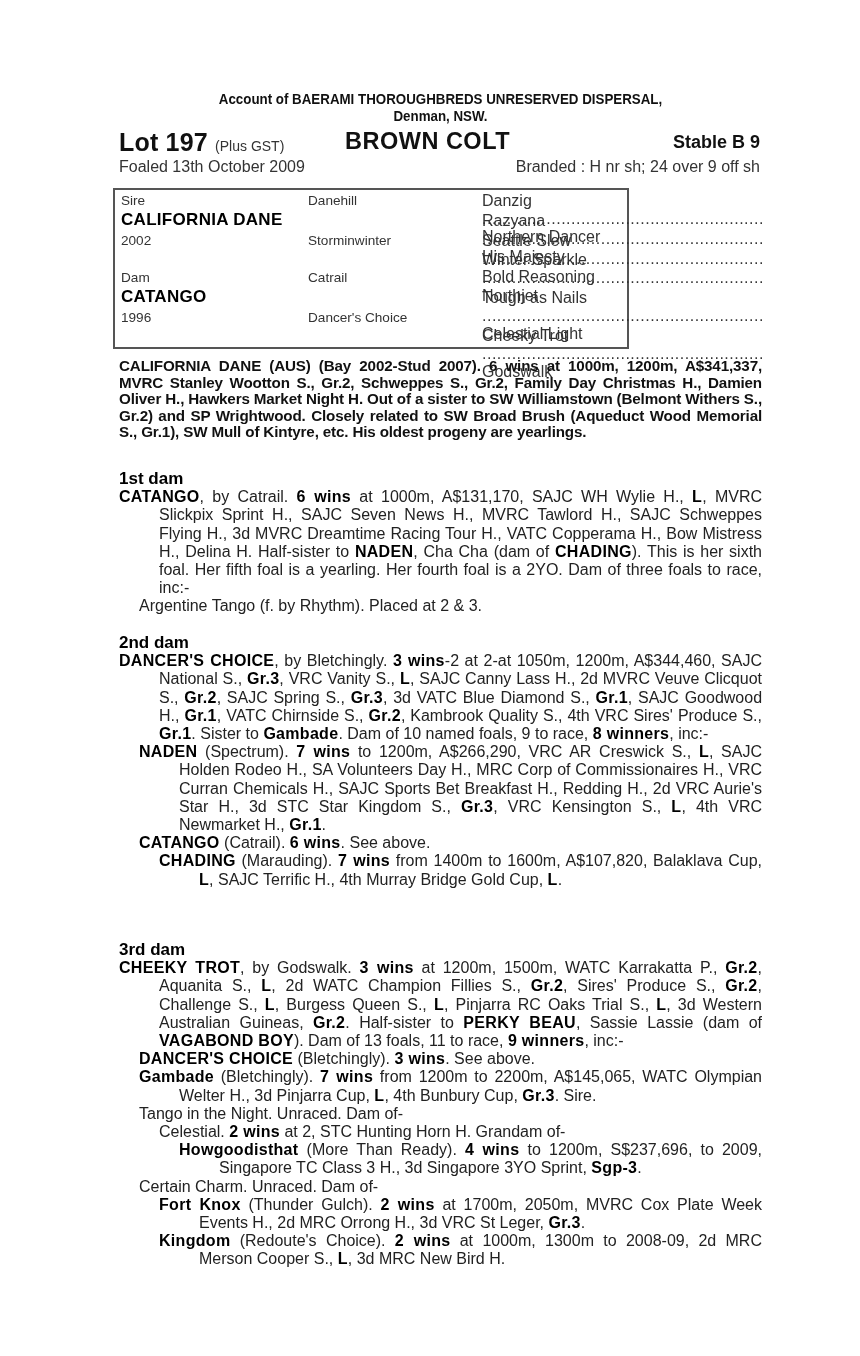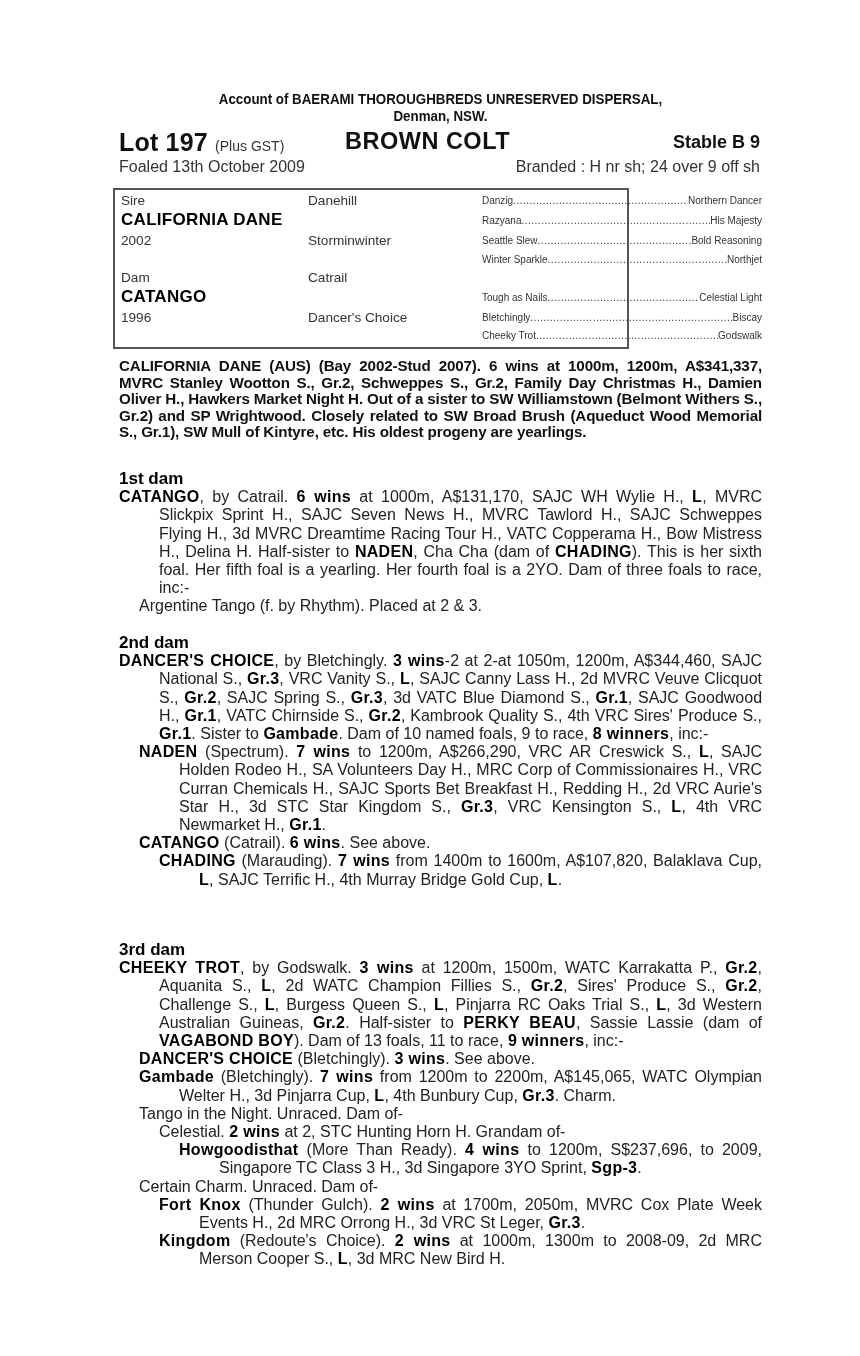--- a/index.html
+++ b/index.html
@@ -14,22 +14,22 @@
   .colour { position: absolute; left: 226px; top: 0; font-weight: bold; font-size: 23.5px; letter-spacing: 0.5px; }
   .stable { position: absolute; right: 2px; top: 4px; font-weight: bold; font-size: 18px; }
   .foaledrow { position: relative; height: 22px; font-size: 16px; color: #333; }
   .foaled { position: absolute; left: 0; top: 0; }
   .branded { position: absolute; right: 2px; top: 0; }
 
   .pedbox { position: absolute; left: -6px; top: 98px; width: 516px; height: 161px;
             border: 2px solid #555; box-sizing: border-box; }
   .ped { position: absolute; font-size: 13.6px; color: #333; line-height: 18px; white-space: nowrap; }
   .ped.bold { font-weight: bold; color: #000; font-size: 17px; letter-spacing: 0.3px; }
-  .gg { position: absolute; left: 367px; width: 280px; font-size: 10px; color: #333; line-height: 18px;
-        display: flex; white-space: nowrap; }
+  .gg { position: absolute; left: 367px; width: 280px; font-size: 16px; color: #333; line-height: 18px;
+        display: flex; white-space: nowrap; flex-direction: column; }
   .gg .dots { flex: 1; overflow: hidden; }
   .gg .dots::before { content: "..............................................................................................................."; letter-spacing: 0.5px; }
 
   .sirepara { position: absolute; left: 0; top: 268px; width: 643px; font-weight: bold;
               font-size: 15.2px; line-height: 16.5px; text-align: justify; letter-spacing: -0.15px; }
   .sec { position: absolute; left: 0; width: 643px; font-size: 16px; line-height: 18.2px; color: #222; }
   .sec .hdr { font-weight: bold; color: #000; font-size: 17px; }
   .entry { text-align: justify; }
   .e0 { padding-left: 40px; text-indent: -40px; }
   .e1 { padding-left: 60px; text-indent: -40px; }
@@ -93,25 +93,20 @@
     <div class="gg" style="top:61px">
         <span>Winter Sparkle</span>
         <span class="dots"></span>
         <span>Northjet</span>
       </div>
     <div class="gg" style="top:99px">
         <span>Tough as Nails</span>
         <span class="dots"></span>
         <span>Celestial Light</span>
       </div>
-    <div class="gg" style="top:119px">
-        <span>Bletchingly</span>
-        <span class="dots"></span>
-        <span>Biscay</span>
-      </div>
     <div class="gg" style="top:137px">
         <span>Cheeky Trot</span>
         <span class="dots"></span>
         <span>Godswalk</span>
       </div>
   </div>
 
   <div class="sirepara last">CALIFORNIA DANE (AUS) (Bay 2002-Stud 2007). 6 wins at 1000m, 1200m, A$341,337, MVRC Stanley Wootton S., Gr.2, Schweppes S., Gr.2, Family Day Christmas H., Damien Oliver H., Hawkers Market Night H. Out of a sister to SW Williamstown (Belmont Withers S., Gr.2) and SP Wrightwood. Closely related to SW Broad Brush (Aqueduct Wood Memorial S., Gr.1), SW Mull of Kintyre, etc. His oldest progeny are yearlings.</div>
 
   <div class="sec" style="top:380px">
@@ -125,21 +120,21 @@
     <div class="entry e0"><b>DANCER'S CHOICE</b><span>, by Bletchingly. </span><b>3 wins</b><span>-2 at 2-at 1050m, 1200m, A$344,460, SAJC National S., </span><b>Gr.3</b><span>, VRC Vanity S., </span><b>L</b><span>, SAJC Canny Lass H., 2d MVRC Veuve Clicquot S., </span><b>Gr.2</b><span>, SAJC Spring S., </span><b>Gr.3</b><span>, 3d VATC Blue Diamond S., </span><b>Gr.1</b><span>, SAJC Goodwood H., </span><b>Gr.1</b><span>, VATC Chirnside S., </span><b>Gr.2</b><span>, Kambrook Quality S., 4th VRC Sires' Produce S., </span><b>Gr.1</b><span>. Sister to </span><b>Gambade</b><span>. Dam of 10 named foals, 9 to race, </span><b>8 winners</b><span>, inc:-</span></div>
     <div class="entry e1b"><b>NADEN</b><span> (Spectrum). </span><b>7 wins</b><span> to 1200m, A$266,290, VRC AR Creswick S., </span><b>L</b><span>, SAJC Holden Rodeo H., SA Volunteers Day H., MRC Corp of Commissionaires H., VRC Curran Chemicals H., SAJC Sports Bet Breakfast H., Redding H., 2d VRC Aurie's Star H., 3d STC Star Kingdom S., </span><b>Gr.3</b><span>, VRC Kensington S., </span><b>L</b><span>, 4th VRC Newmarket H., </span><b>Gr.1</b><span>.</span></div>
     <div class="entry e1b"><b>CATANGO</b><span> (Catrail). </span><b>6 wins</b><span>. See above.</span></div>
     <div class="entry e2"><b>CHADING</b><span> (Marauding). </span><b>7 wins</b><span> from 1400m to 1600m, A$107,820, Balaklava Cup, </span><b>L</b><span>, SAJC Terrific H., 4th Murray Bridge Gold Cup, </span><b>L</b><span>.</span></div>
   </div>
 
   <div class="sec" style="top:851px">
     <div class="hdr">3rd dam</div>
     <div class="entry e0"><b>CHEEKY TROT</b><span>, by Godswalk. </span><b>3 wins</b><span> at 1200m, 1500m, WATC Karrakatta P., </span><b>Gr.2</b><span>, Aquanita S., </span><b>L</b><span>, 2d WATC Champion Fillies S., </span><b>Gr.2</b><span>, Sires' Produce S., </span><b>Gr.2</b><span>, Challenge S., </span><b>L</b><span>, Burgess Queen S., </span><b>L</b><span>, Pinjarra RC Oaks Trial S., </span><b>L</b><span>, 3d Western Australian Guineas, </span><b>Gr.2</b><span>. Half-sister to </span><b>PERKY BEAU</b><span>, Sassie Lassie (dam of </span><b>VAGABOND BOY</b><span>). Dam of 13 foals, 11 to race, </span><b>9 winners</b><span>, inc:-</span></div>
     <div class="entry e1b"><b>DANCER'S CHOICE</b><span> (Bletchingly). </span><b>3 wins</b><span>. See above.</span></div>
-    <div class="entry e1b"><b>Gambade</b><span> (Bletchingly). </span><b>7 wins</b><span> from 1200m to 2200m, A$145,065, WATC Olympian Welter H., 3d Pinjarra Cup, </span><b>L</b><span>, 4th Bunbury Cup, </span><b>Gr.3</b><span>. Charm.</span></div>
+    <div class="entry e1b"><b>Gambade</b><span> (Bletchingly). </span><b>7 wins</b><span> from 1200m to 2200m, A$145,065, WATC Olympian Welter H., 3d Pinjarra Cup, </span><b>L</b><span>, 4th Bunbury Cup, </span><b>Gr.3</b><span>. Sire.</span></div>
     <div class="entry e1">Tango in the Night. Unraced. Dam of-</div>
     <div class="entry e2"><span>Celestial. </span><b>2 wins</b><span> at 2, STC Hunting Horn H. Grandam of-</span></div>
     <div class="entry e3"><b>Howgoodisthat</b><span> (More Than Ready). </span><b>4 wins</b><span> to 1200m, S$237,696, to 2009, Singapore TC Class 3 H., 3d Singapore 3YO Sprint, </span><b>Sgp-3</b><span>.</span></div>
     <div class="entry e1">Certain Charm. Unraced. Dam of-</div>
     <div class="entry e2"><b>Fort Knox</b><span> (Thunder Gulch). </span><b>2 wins</b><span> at 1700m, 2050m, MVRC Cox Plate Week Events H., 2d MRC Orrong H., 3d VRC St Leger, </span><b>Gr.3</b><span>.</span></div>
     <div class="entry e2"><b>Kingdom</b><span> (Redoute's Choice). </span><b>2 wins</b><span> at 1000m, 1300m to 2008-09, 2d MRC Merson Cooper S., </span><b>L</b><span>, 3d MRC New Bird H.</span></div>
   </div>
 </div>
 
 </body></html>

